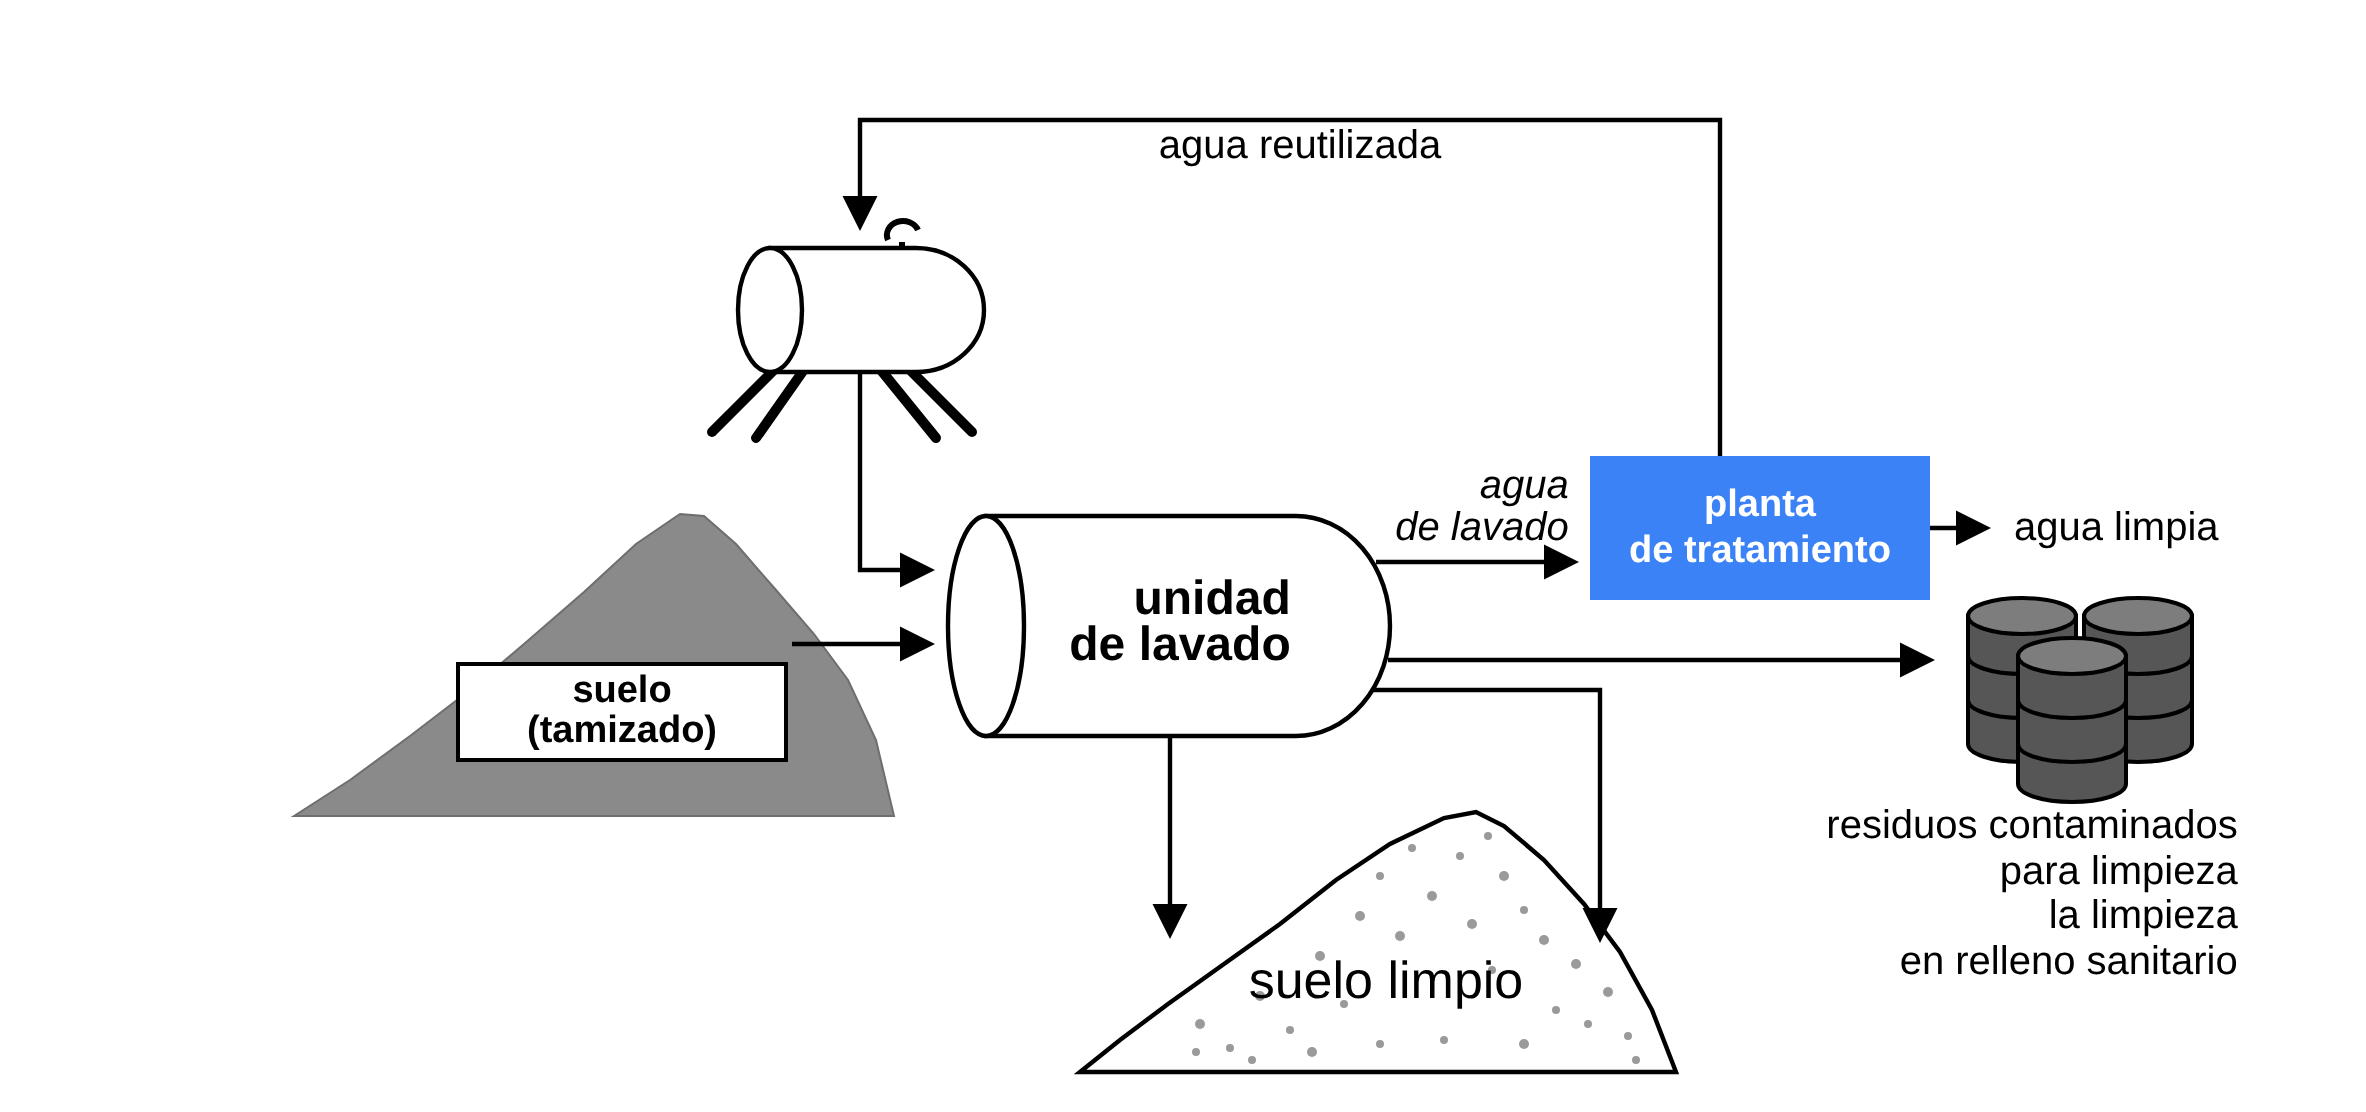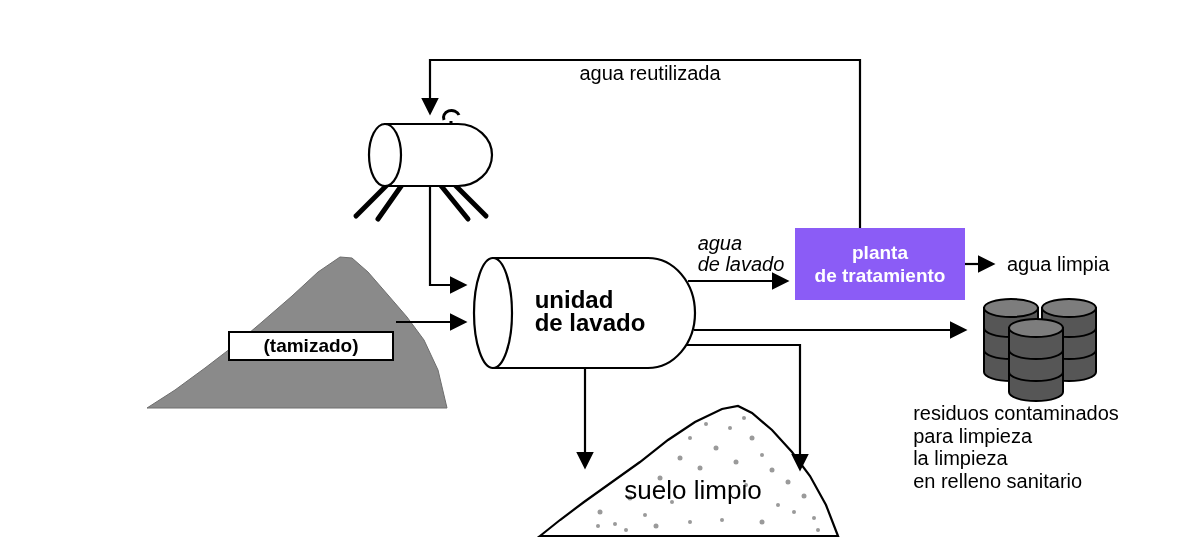--- a/index.html
+++ b/index.html
@@ -3,32 +3,32 @@
 <meta charset="utf-8">
 <style>
   html,body{margin:0;padding:0;background:#fff;}
   .canvas{position:relative;width:1183px;height:556px;background:#fff;
           font-family:"Liberation Sans",sans-serif;color:#000;overflow:hidden;}
   .canvas svg{position:absolute;left:0;top:0;}
   .pipe{fill:none;stroke:#000;stroke-width:2.2;}
   .shape{fill:#fff;stroke:#000;stroke-width:2.2;}
   .leg{stroke:#000;stroke-width:5;stroke-linecap:round;}
   .band{fill:none;stroke:#000;stroke-width:2;}
-  .lbl{position:absolute;text-align:left;line-height:1.15;white-space:nowrap;}
+  .lbl{position:absolute;text-align:right;line-height:1.15;white-space:nowrap;}
   .ctr{transform:translateX(-50%);}
   .flow{font-size:20px;}
   .tanklbl{left:437px;top:131px;font-size:17px;line-height:19px;}
   .reut{left:650px;top:62px;}
   .aglav{left:741px;top:233px;line-height:21px;font-style:italic;}
   .aglimpia{left:1007px;top:253px;}
   .washlbl{left:590px;top:288px;font-size:24px;font-weight:bold;line-height:23px;}
   .soilbox{position:absolute;left:228px;top:331px;width:162px;background:#fff;
            border:2px solid #000;font-weight:bold;font-size:19px;line-height:20px;
            text-align:center;padding:3px 0;}
-  .planta{position:absolute;left:795px;top:228px;width:170px;height:72px;background:#8b5cf6;
+  .planta{position:absolute;left:795px;top:228px;width:170px;height:72px;background:#3b82f6;
           color:#fff;font-weight:bold;font-size:19px;line-height:23px;display:flex;
           flex-direction:column;align-items:center;justify-content:center;text-align:center;}
   .cleanlbl{left:693px;top:476px;font-size:26px;font-weight:normal;}
   .residuos{left:1016px;top:402px;font-size:20px;line-height:22.5px;}
 </style>
 </head>
 <body>
 
 <div class="canvas">
 
@@ -126,20 +126,21 @@
         <path class="band" d="M1009,372 A27,9 0 0 0 1063,372"></path>
         <ellipse cx="1036" cy="328" rx="27" ry="9" fill="#7d7d7d"></ellipse>
       </g>
     </g>
   </svg>
 
   <div class="lbl ctr flow reut">agua reutilizada</div>
 
 
   <div class="soilbox">
+    <div>suelo</div>
     <div>(tamizado)</div>
   </div>
 
   <div class="lbl ctr washlbl">
     <div>unidad</div>
     <div>de lavado</div>
   </div>
 
   <div class="lbl ctr flow aglav">
     <div>agua</div>

